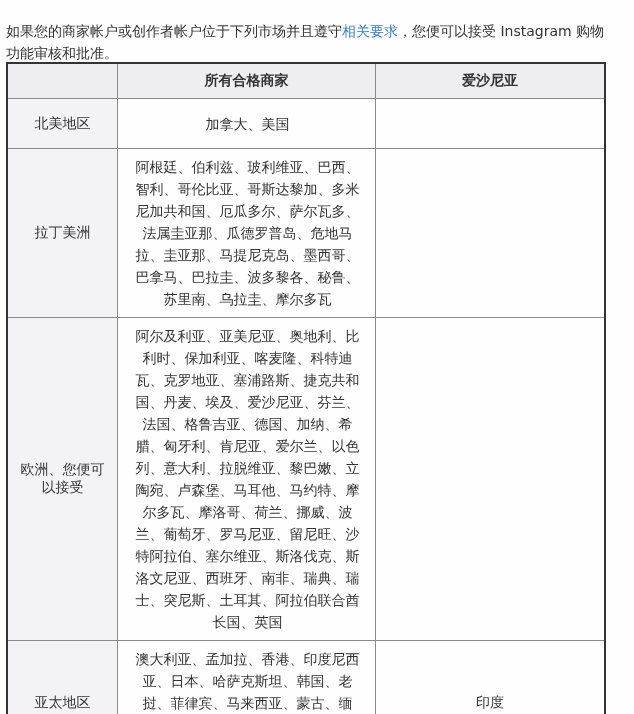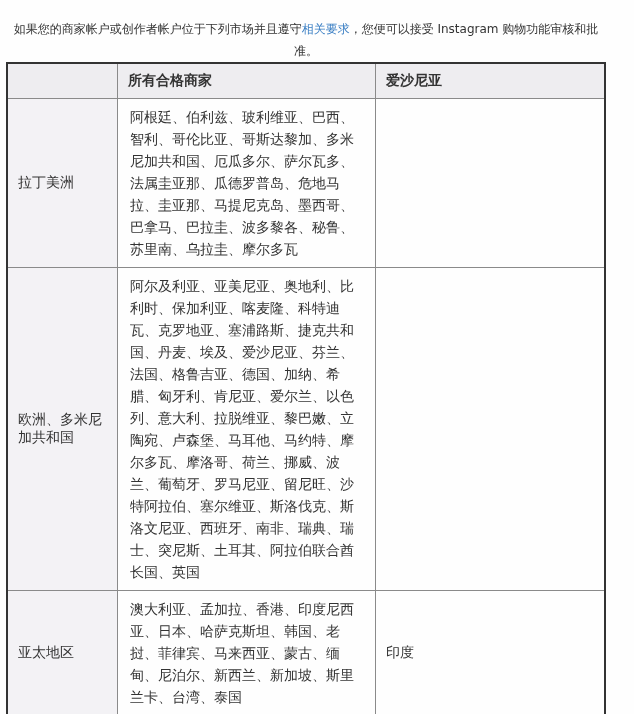--- a/index.html
+++ b/index.html
@@ -3,32 +3,32 @@
 <meta charset="utf-8">
 <style>
   html, body { margin: 0; padding: 0; background: #fefefe; }
   body {
     width: 634px; height: 714px; position: relative; overflow: hidden;
     font-family: "DejaVu Sans", "Liberation Sans", sans-serif;
     color: #333;
   }
   .intro {
     position: absolute; left: 6px; top: 6px; width: 600px;
-    font-size: 12px; line-height: 22px; color: #333; text-align: center;
+    font-size: 14px; line-height: 22px; color: #333;
   }
   .intro a { color: #3b7fc4; text-decoration: none; }
   table {
     position: absolute; left: 6px; top: 62px;
     width: 600px; border-collapse: collapse;
     border: 2px solid #333;
     font-size: 14px; color: #333;
   }
   th, td {
     border: 1px solid #8a8a8a;
-    text-align: left; vertical-align: middle;
+    text-align: center; vertical-align: middle;
     padding: 0 10px;
   }
   thead th {
     background: #eeedf0; height: 34px; font-weight: bold;
   }
   td.region { background: #f3f2f5; width: 89px; }
   td.merchants { width: 235px; line-height: 22px; padding: 7px 10px 7px 12px; }
   td.hosted { }
   tr.na td { height: 35px; }
 </style>
@@ -39,27 +39,32 @@
 
 <table>
   <thead>
     <tr>
       <th></th>
       <th>所有合格商家</th>
       <th>爱沙尼亚</th>
     </tr>
   </thead>
   <tbody>
+    <tr class="na">
+      <td class="region">北美地区</td>
+      <td class="merchants">加拿大、美国</td>
+      <td class="hosted"></td>
+    </tr>
     <tr>
       <td class="region">拉丁美洲</td>
       <td class="merchants">阿根廷、伯利兹、玻利维亚、巴西、智利、哥伦比亚、哥斯达黎加、多米尼加共和国、厄瓜多尔、萨尔瓦多、法属圭亚那、瓜德罗普岛、危地马拉、圭亚那、马提尼克岛、墨西哥、巴拿马、巴拉圭、波多黎各、秘鲁、苏里南、乌拉圭、摩尔多瓦</td>
       <td class="hosted"></td>
     </tr>
     <tr>
-      <td class="region">欧洲、多米尼加共和国</td>
+      <td class="region">欧洲、您便可以接受</td>
       <td class="merchants">阿尔及利亚、亚美尼亚、奥地利、比利时、保加利亚、喀麦隆、科特迪瓦、克罗地亚、塞浦路斯、捷克共和国、丹麦、埃及、爱沙尼亚、芬兰、法国、格鲁吉亚、德国、加纳、希腊、匈牙利、肯尼亚、爱尔兰、以色列、意大利、拉脱维亚、黎巴嫩、立陶宛、卢森堡、马耳他、马约特、摩尔多瓦、摩洛哥、荷兰、挪威、波兰、葡萄牙、罗马尼亚、留尼旺、沙特阿拉伯、塞尔维亚、斯洛伐克、斯洛文尼亚、西班牙、南非、瑞典、瑞士、突尼斯、土耳其、阿拉伯联合酋长国、英国</td>
       <td class="hosted"></td>
     </tr>
     <tr>
       <td class="region">亚太地区</td>
       <td class="merchants">澳大利亚、孟加拉、香港、印度尼西亚、日本、哈萨克斯坦、韩国、老挝、菲律宾、马来西亚、蒙古、缅甸、尼泊尔、新西兰、新加坡、斯里兰卡、台湾、泰国</td>
       <td class="hosted">印度</td>
     </tr>
   </tbody>
 </table>

